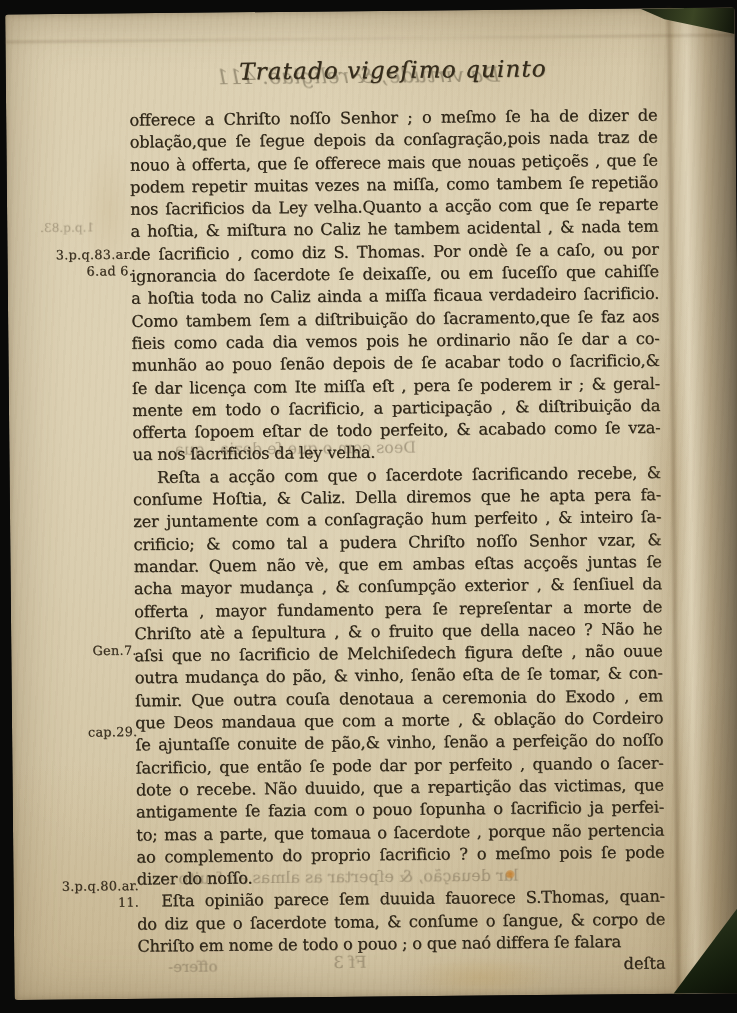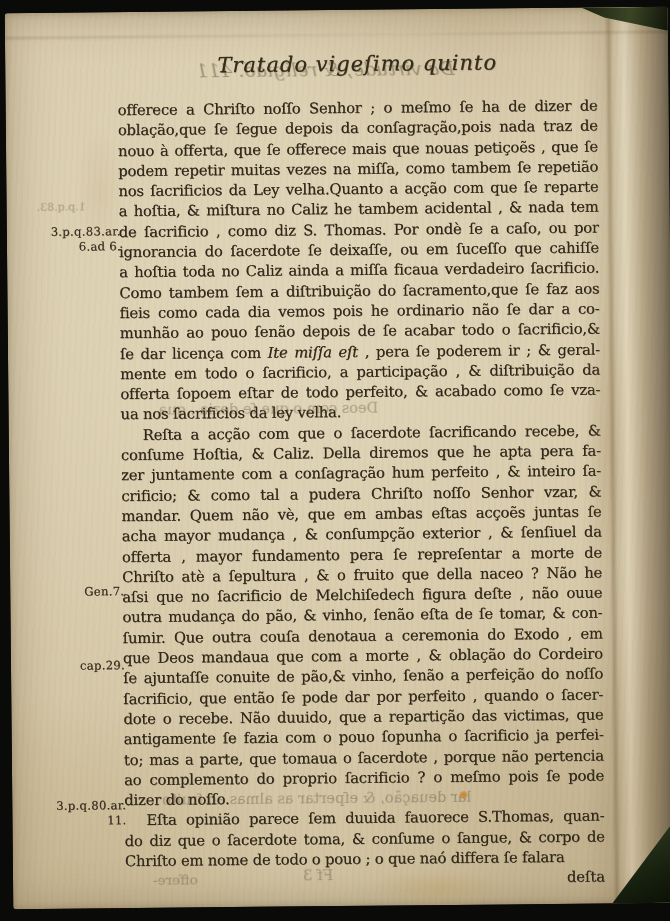--- a/index.html
+++ b/index.html
@@ -47,21 +47,21 @@
         background:radial-gradient(ellipse,rgba(150,118,66,.14),rgba(150,118,66,0) 78%);}
   .running-header{position:absolute;left:112px;top:42px;width:480px;
         text-align:center;font-style:italic;font-size:21px;letter-spacing:1px;
         color:#352c1c;text-shadow:0.4px 0.4px 0.7px rgba(48,38,22,.7);}
   .textblock{position:absolute;left:112px;top:88px;width:480px;
         font-size:14.7px;letter-spacing:-0.15px;
         color:#2f2719;text-shadow:0.35px 0.35px 0.55px rgba(46,36,20,.62);}
   .line{height:20.3px;line-height:20.3px;white-space:nowrap;}
   .line.just{text-align:justify;text-align-last:justify;}
   .line.first-indent{padding-left:22px;}
-  .it{font-style:italic;}
+  .it{}
   .catchword{position:absolute;left:112px;width:480px;text-align:right;
         font-size:14.7px;color:#2f2719;text-shadow:0.35px 0.35px 0.55px rgba(46,36,20,.62);}
 
   .margin-note{position:absolute;left:28px;width:86px;text-align:right;
         font-size:11.6px;line-height:14.5px;letter-spacing:.3px;
         color:#3a3categories020;color:#3a3020;text-shadow:0.3px 0.3px 0.5px rgba(52,42,26,.6);}
   .mn1{top:212px;} .mn2{top:572px;} .mn3{top:646px;} .mn4{top:786px;}
   .margin-note .mn-line{display:block;}
 
   

